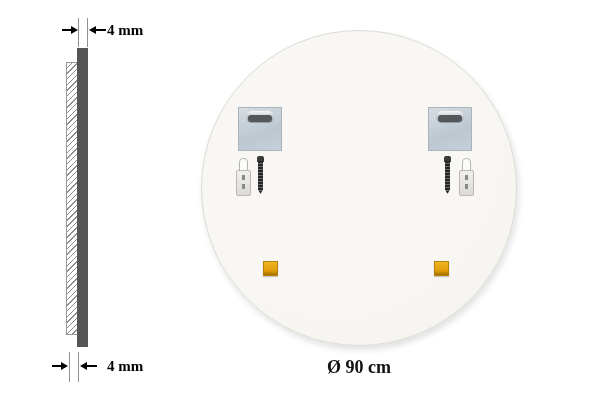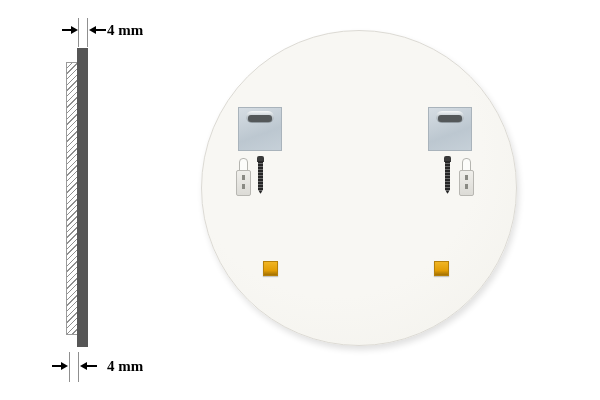--- a/index.html
+++ b/index.html
@@ -134,14 +134,15 @@
     <div class="plug-tab"></div>
     <div class="plug-body">
       <div class="plug-dash d1"></div>
       <div class="plug-dash d2"></div>
     </div>
   </div>
 
   <div class="pad pad-left"></div>
   <div class="pad pad-right"></div>
 
+  <div class="dia-label">Ø 90 cm</div>
 
 </div>
 
 </body></html>

